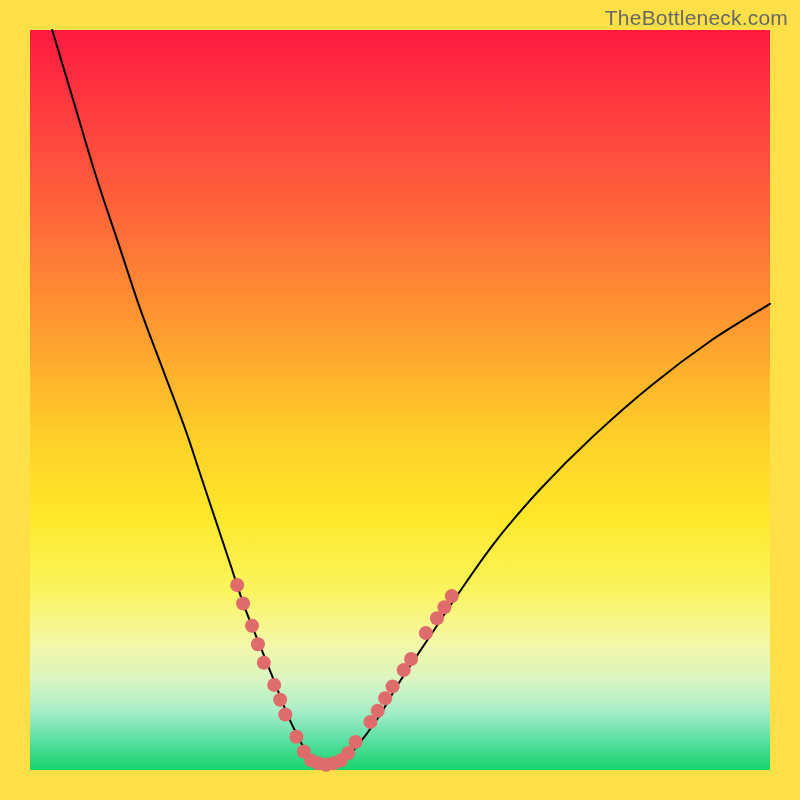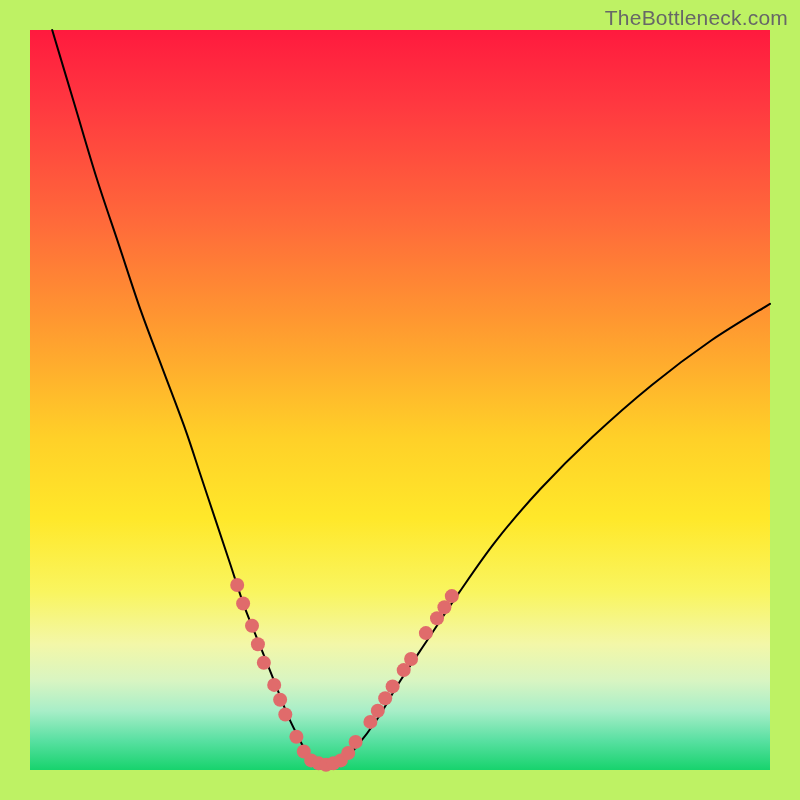--- a/index.html
+++ b/index.html
@@ -8,21 +8,21 @@
     width: 800px;
     height: 800px;
     background: #000;
     font-family: Arial, Helvetica, sans-serif;
     overflow: hidden;
   }
   .frame {
     position: relative;
     width: 800px;
     height: 800px;
-    background: #bef264;
+    background: #fde047;
   }
   .watermark {
     position: absolute;
     top: 6px;
     right: 12px;
     color: #676767;
     font-size: 21px;
     font-weight: 500;
     letter-spacing: 0.2px;
     z-index: 10;

